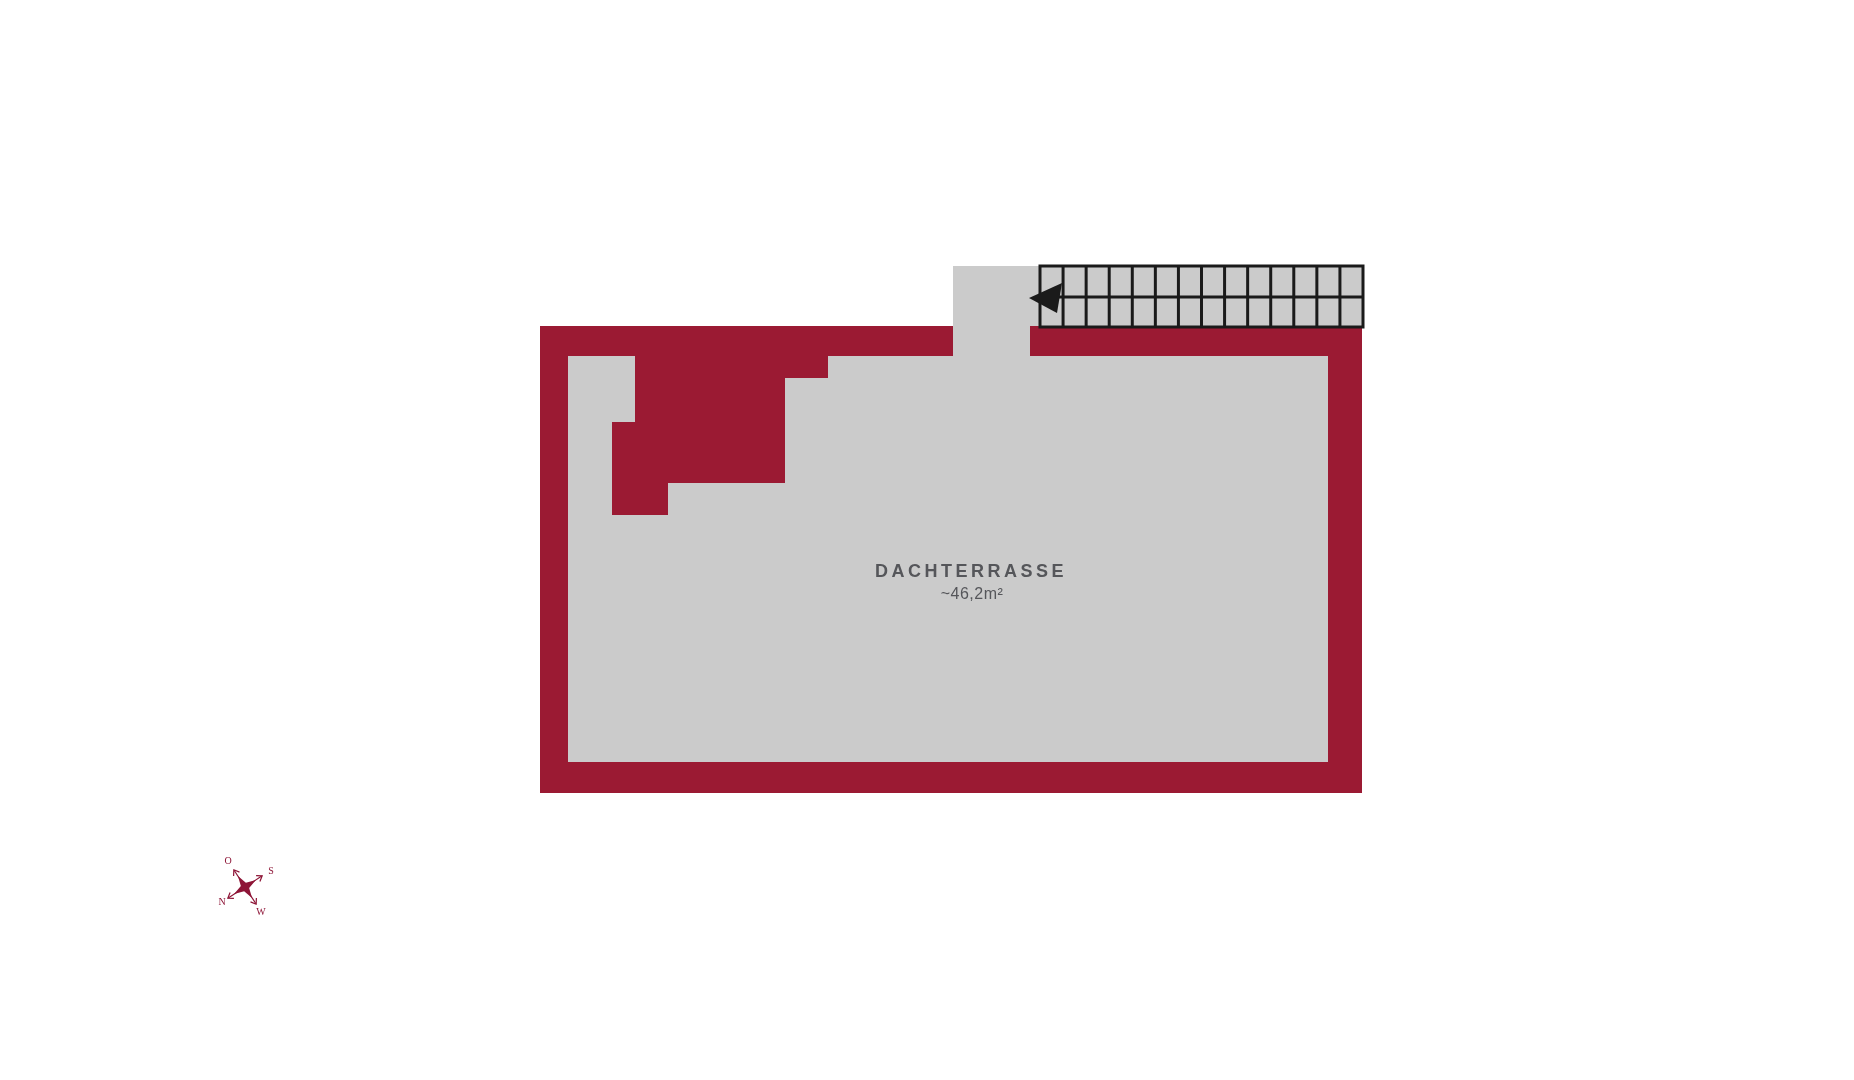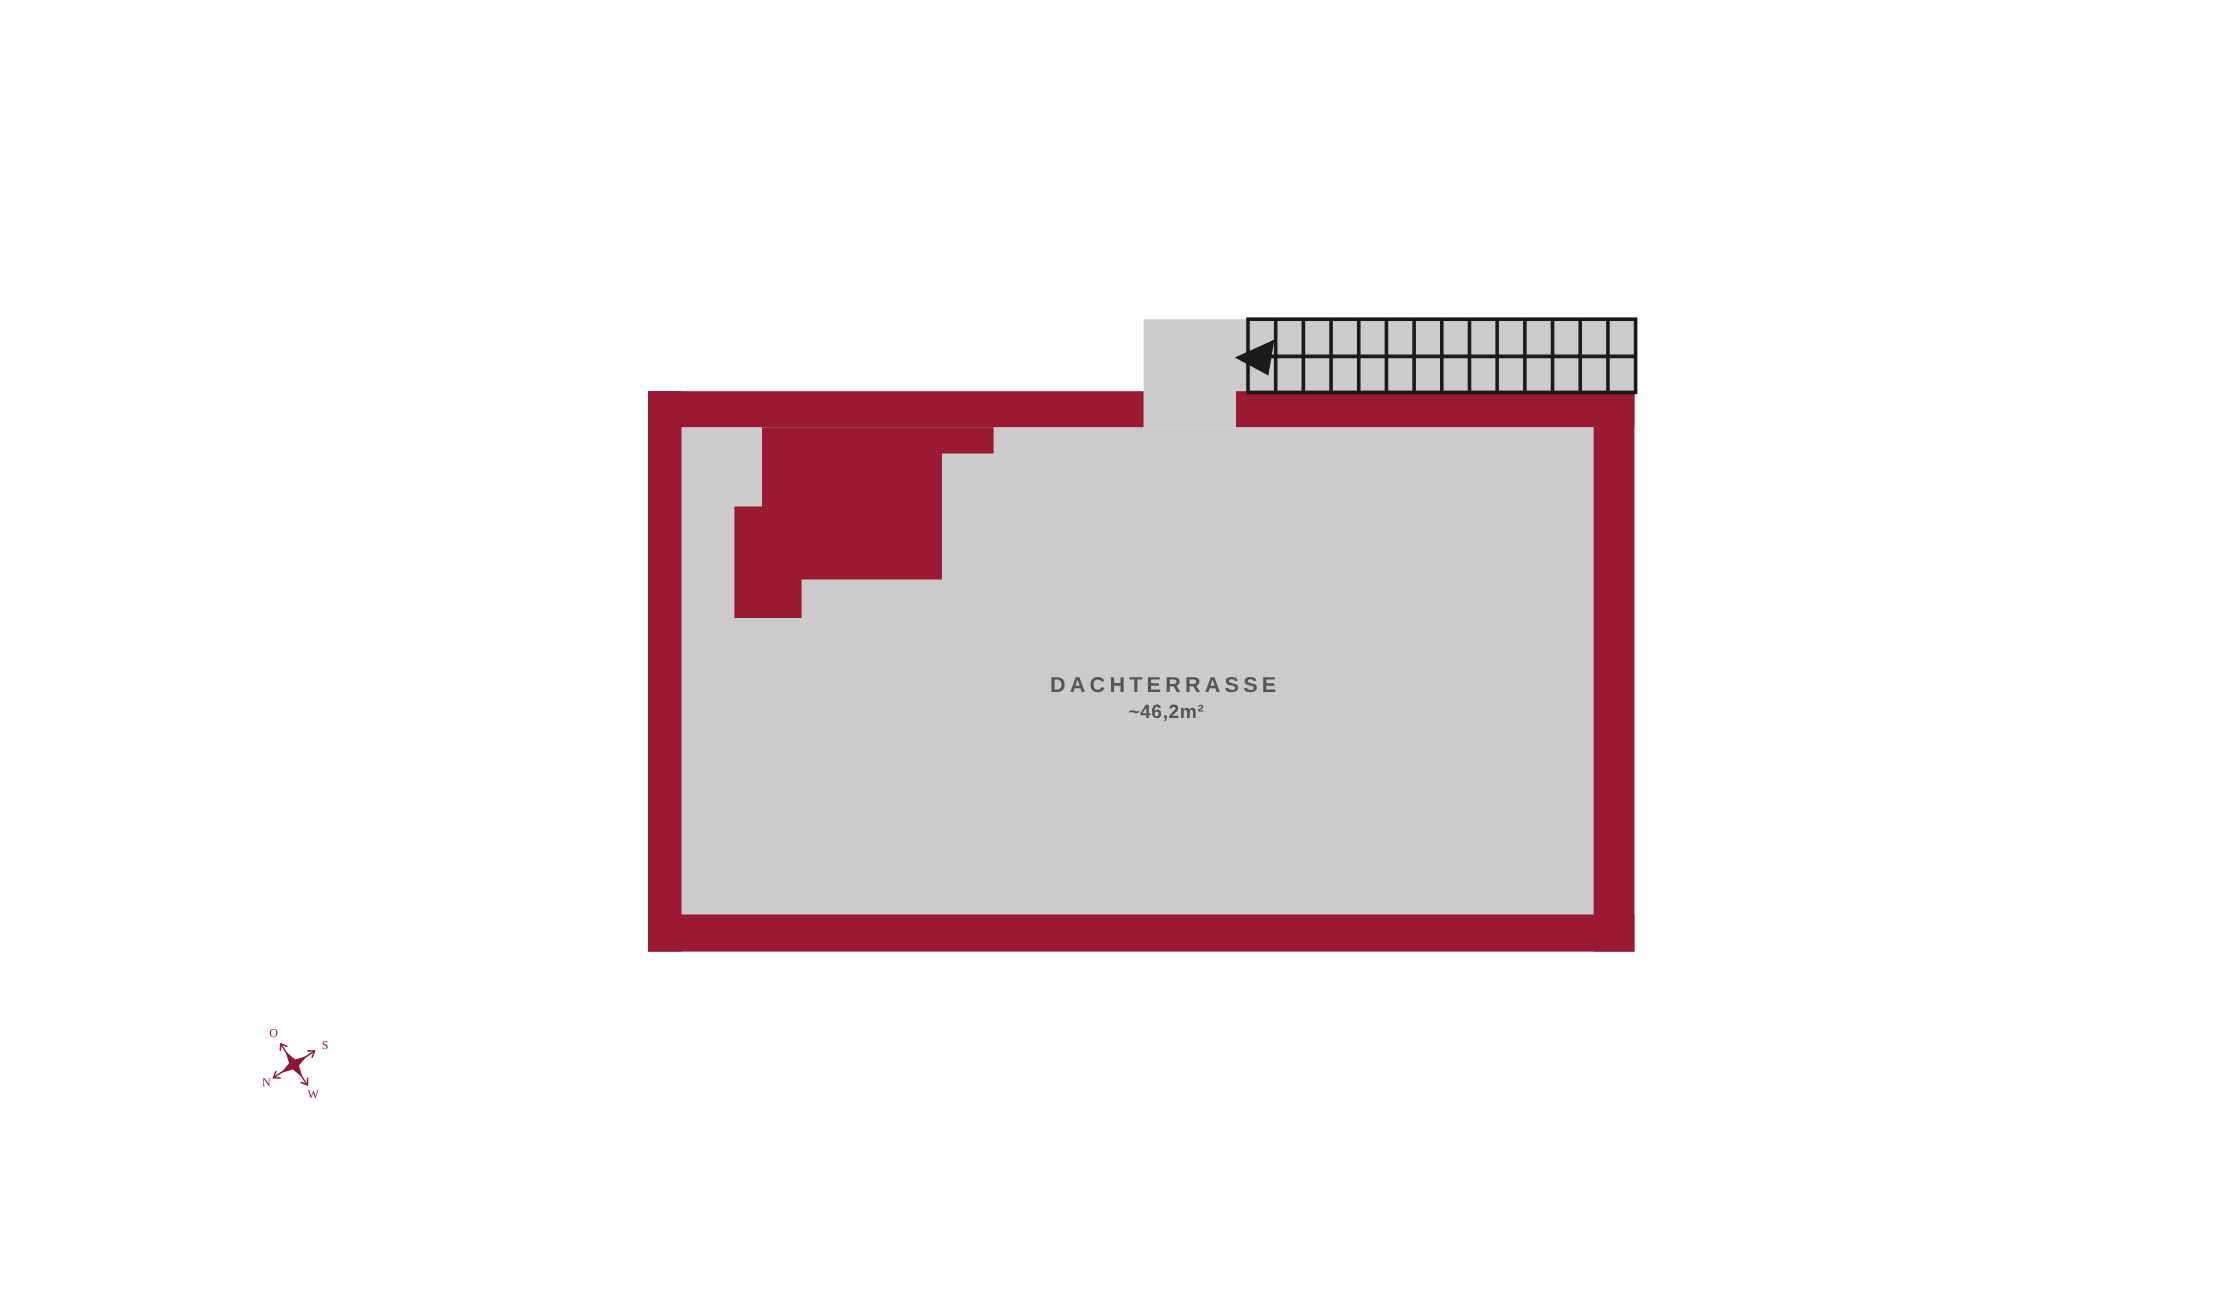--- a/index.html
+++ b/index.html
@@ -15,21 +15,21 @@
   .plan-svg{position:absolute; left:0; top:0;}
   .room-label{
     position:absolute; left:971px; top:571px;
     transform:translate(-50%,-50%);
     font-size:18px; font-weight:bold; letter-spacing:3.5px;
     color:var(--text); white-space:nowrap;
   }
   .room-area{
     position:absolute; left:972px; top:594px;
     transform:translate(-50%,-50%);
-    font-size:16px; font-weight:bold; letter-spacing:0.5px;
+    font-size:16px; font-weight:normal; letter-spacing:0.5px;
     color:var(--text); white-space:nowrap;
   }
   .compass-svg{position:absolute; left:195px; top:837px;}
   .compass-svg text{
     font-family:"Liberation Serif", serif;
     font-size:10px; fill:var(--compass);
   }
 </style>
 </head>
 <body>

